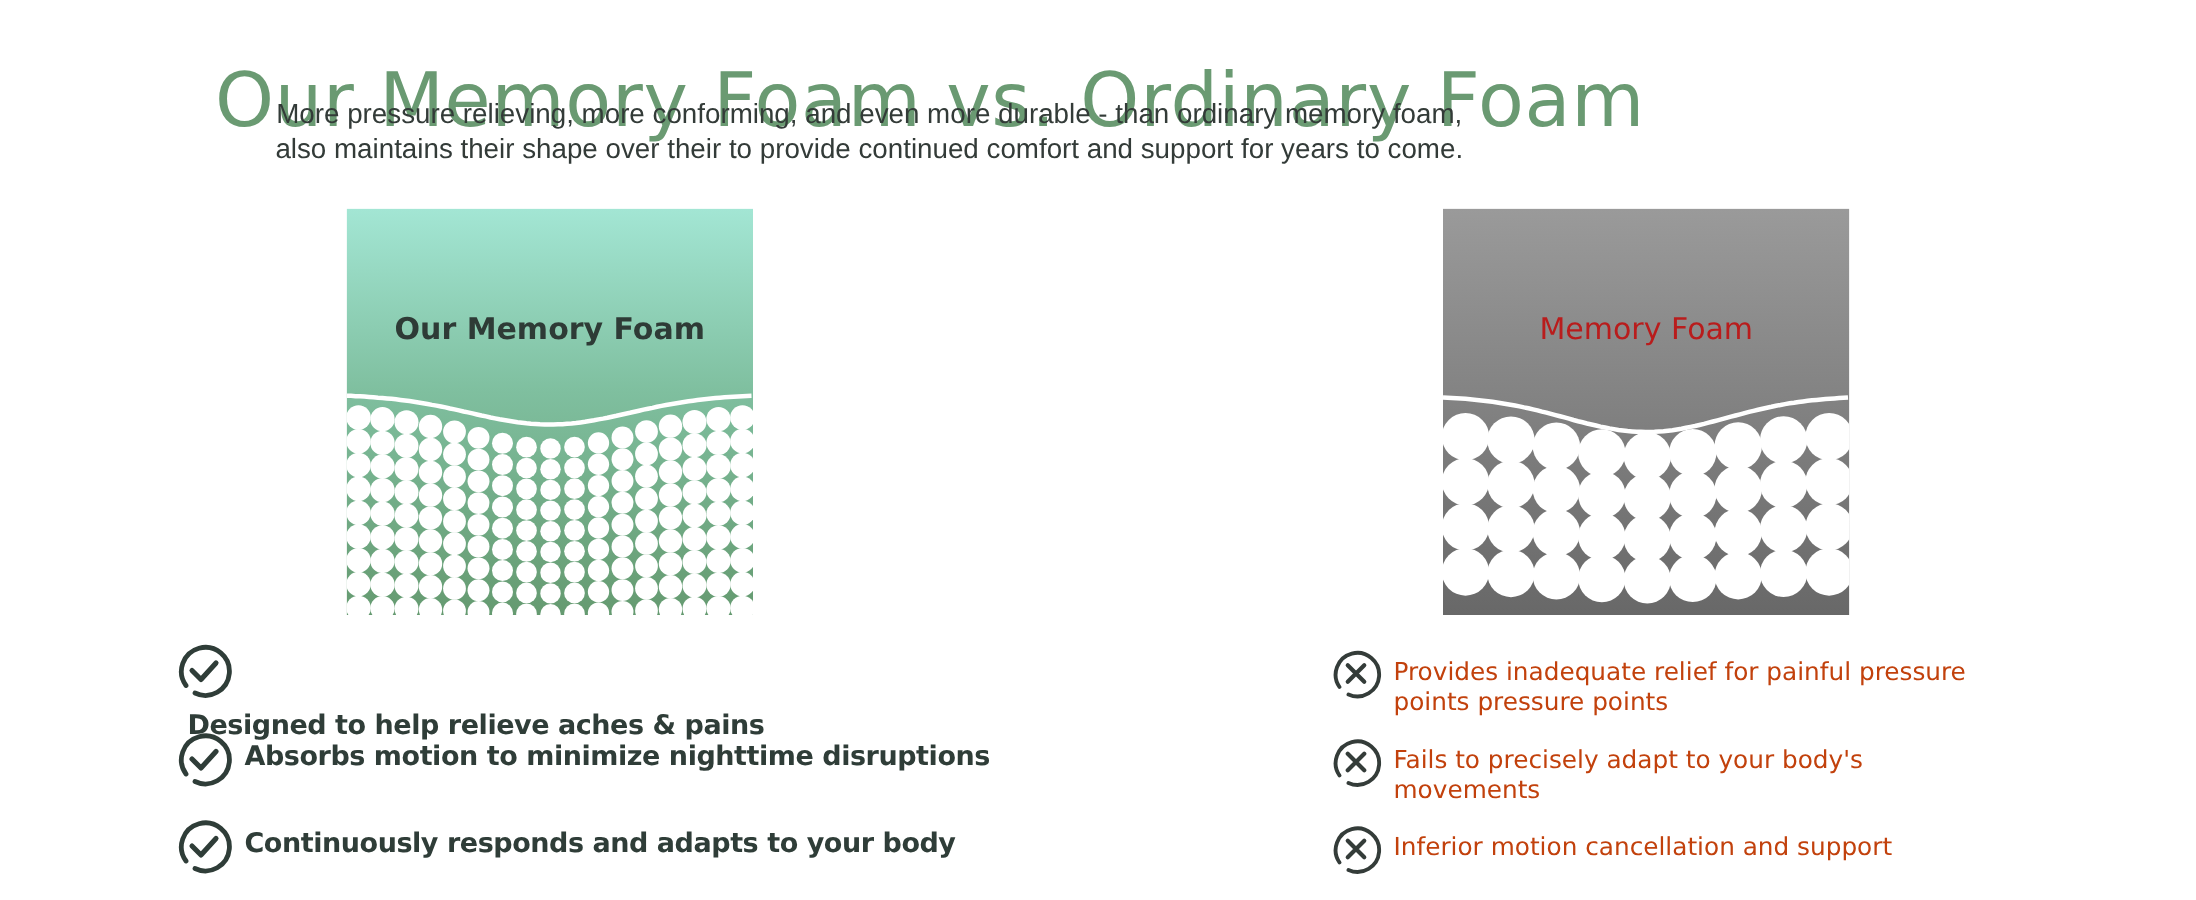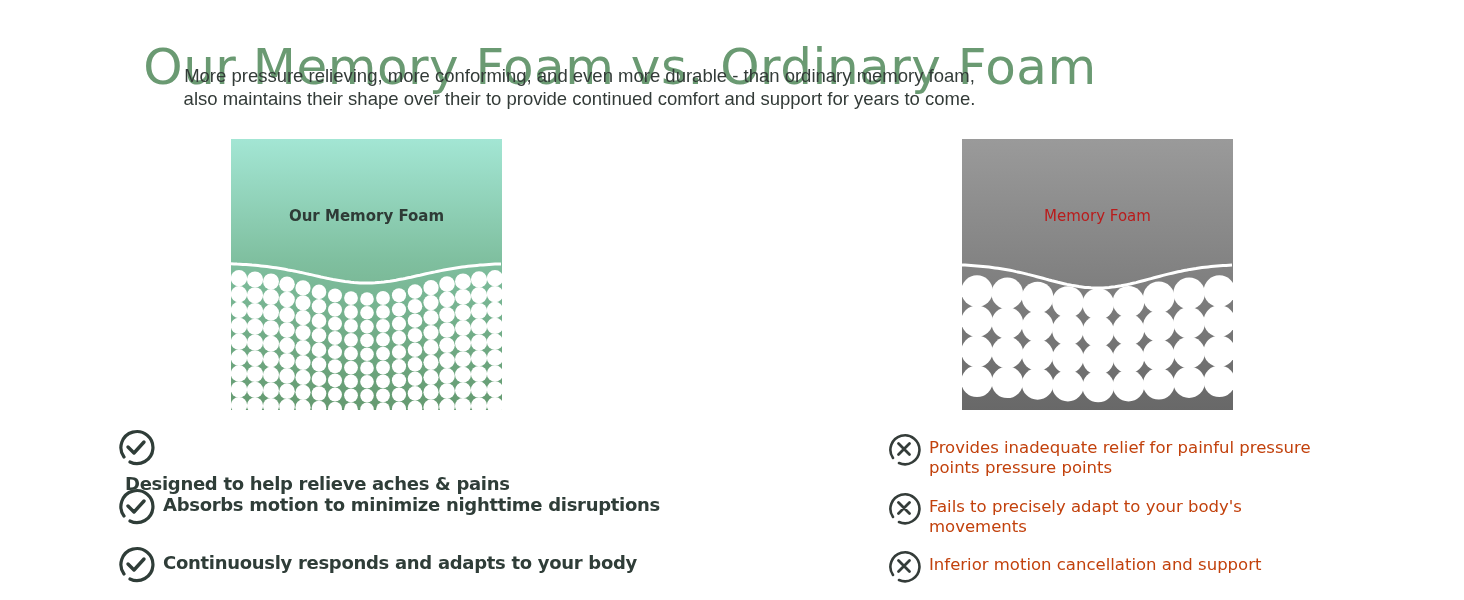--- a/index.html
+++ b/index.html
@@ -4,21 +4,21 @@
 <style>
   html, body { margin: 0; padding: 0; background: #ffffff; }
   body { width: 1464px; height: 600px; position: relative; overflow: hidden; font-family: "Liberation Sans", "DejaVu Sans", sans-serif; }
   .title { position: absolute; left: 0; top: 4px; width: 1240px; text-align: center; font-size: 50px; color: #6a9a72; letter-spacing: 0.5px; font-family: "DejaVu Sans", sans-serif; font-weight: normal; line-height: 58px; }
   .subtitle { position: absolute; left: 0; top: 64px; width: 1159px; text-align: center; font-size: 18.5px; color: #333b38; line-height: 23px; font-family: "Liberation Sans", sans-serif; }
   .subtitle span { display: block; }
   .panel { position: absolute; top: 139px; width: 271px; height: 271px; overflow: hidden; }
   .panel svg { position: absolute; left: 0; top: 0; }
   .panel-left { left: 231px; }
   .panel-right { left: 962px; }
-  .plabel { position: absolute; left: 0; top: 68px; width: 271px; text-align: center; font-size: 15px; font-family: "DejaVu Sans", sans-serif; }
+  .plabel { position: absolute; left: 0; top: 68px; width: 271px; text-align: center; font-size: 20px; font-family: "DejaVu Sans", sans-serif; }
   .plabel.dark { color: #2e3b36; font-weight: bold; }
   .plabel.light { color: #b91c1c; }
   .list { position: absolute; }
   .list-left { left: 117px; top: 428px; }
   .list-right { left: 887px; top: 432px; }
   .item { position: absolute; display: flex; align-items: flex-start; white-space: nowrap; }
   .icon { width: 38px; height: 38px; flex: none; }
   .item-text-left { font-size: 18px; font-weight: bold; color: #2f3d38; margin-left: 8px; margin-top: 7px; font-family: "DejaVu Sans", sans-serif; letter-spacing: -0.3px; }
   .item-text-right { font-size: 16.5px; color: #c2410c; margin-left: 8px; margin-top: 6px; line-height: 20px; font-family: "DejaVu Sans", sans-serif; white-space: normal; width: 400px; }
   .icon-x { width: 34px; height: 34px; flex: none; }

